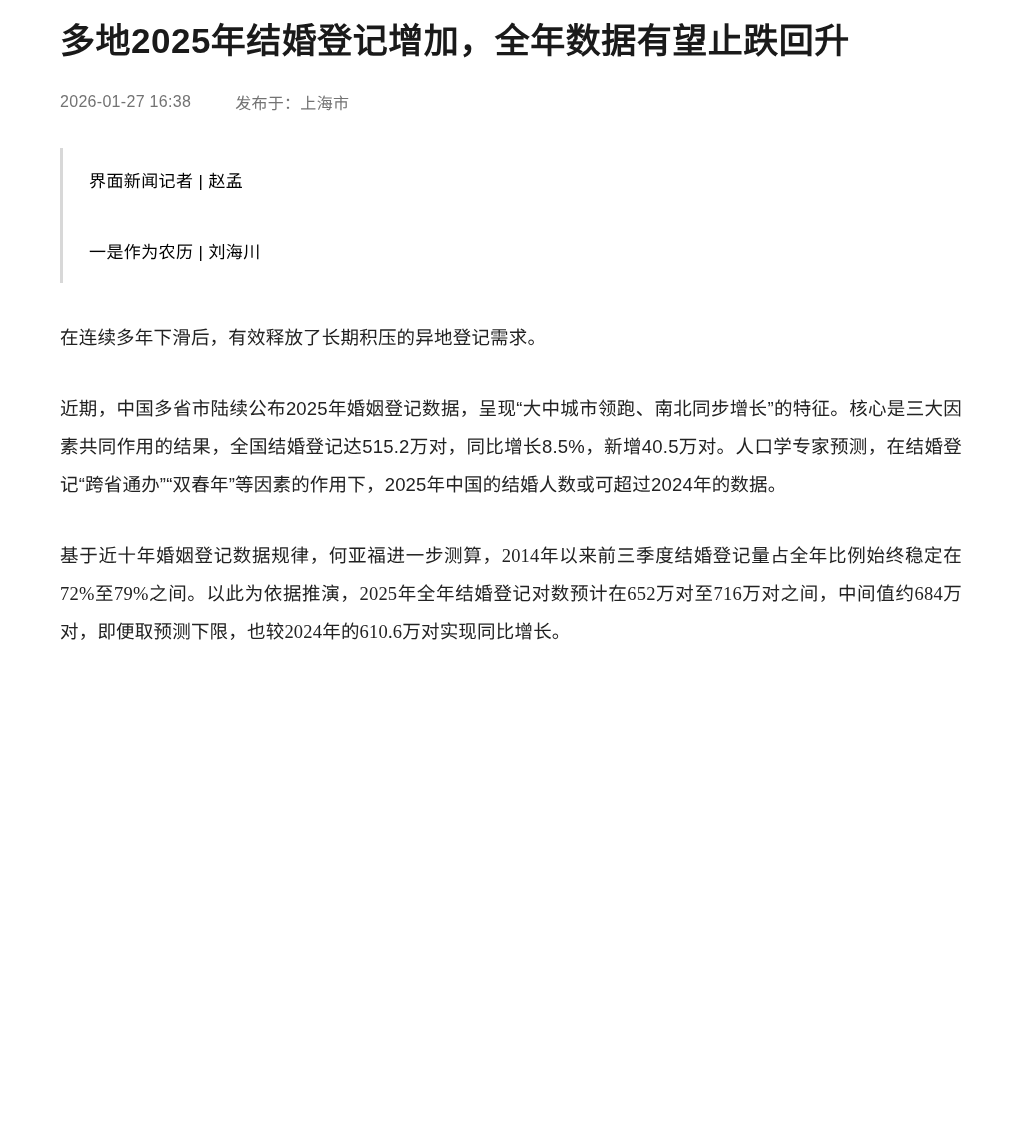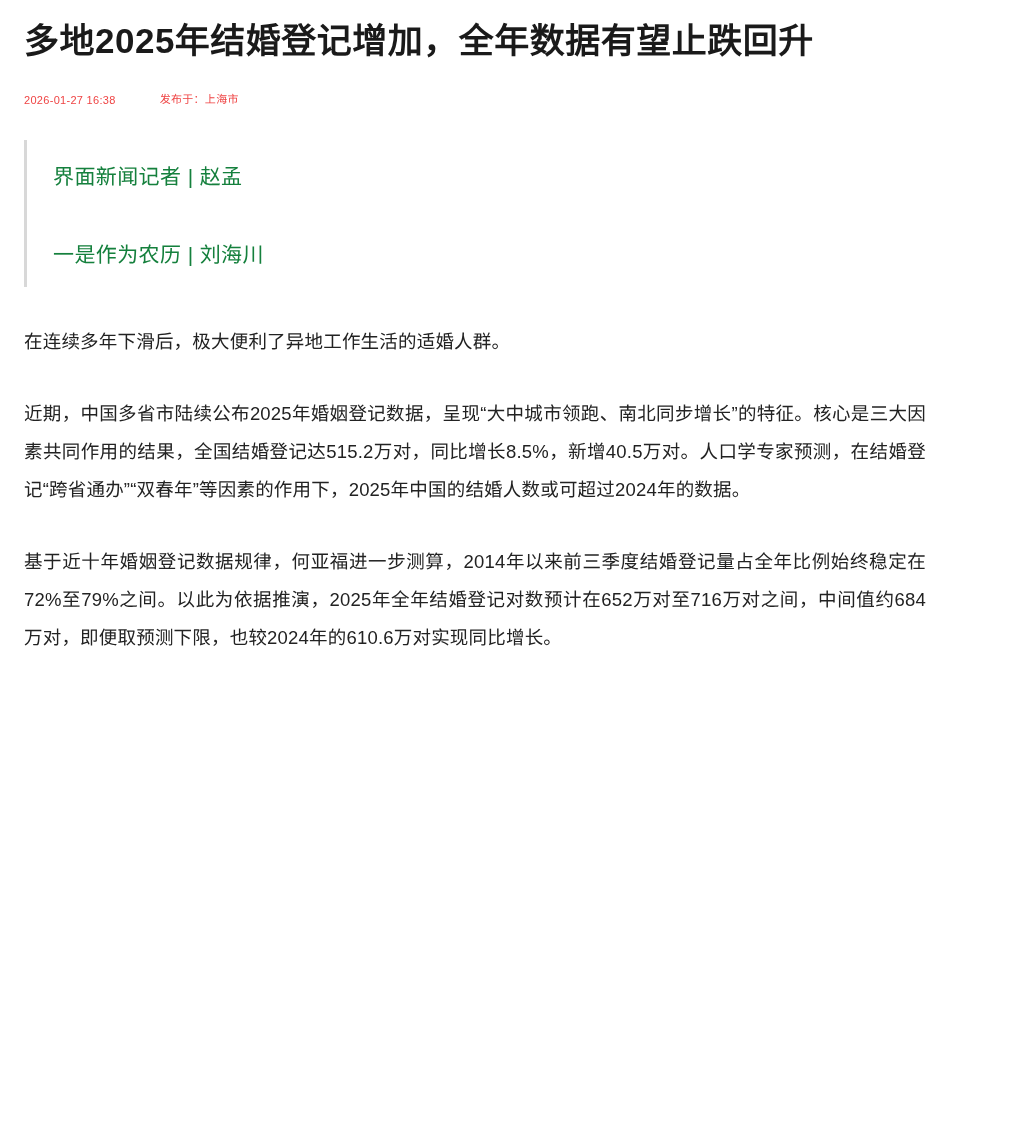--- a/index.html
+++ b/index.html
@@ -11,84 +11,86 @@
     width: 1028px;
     min-height: 1141px;
     font-family: "Liberation Sans", "DejaVu Sans", sans-serif;
     color: #222222;
     -webkit-font-smoothing: antialiased;
   }
   .article {
     box-sizing: border-box;
     width: 950px;
     padding: 18px 24px 30px 24px;
+    margin-left: 36px;
   }
   .title {
     font-size: 35px;
     line-height: 1.32;
     font-weight: bold;
     color: #1a1a1a;
     letter-spacing: 0.5px;
     margin: 0 0 26px 0;
   }
   .meta-row {
     display: flex;
-    align-items: flex-end;
-    font-size: 11px;
-    color: #ef4444;
+    align-items: center;
+    font-size: 16px;
+    color: #737373;
     margin: 0 0 34px 0;
   }
   .meta-date {
     margin-right: 44px;
     letter-spacing: 0.3px;
   }
   .meta-source {
     letter-spacing: 0.3px;
   }
   .credits {
     border-left: 3px solid #d8d8d8;
     padding: 6px 0 6px 26px;
     margin: 0 0 36px 0;
   }
   .credit-line {
-    font-size: 21px;
-    color: #15803d;
+    font-size: 17px;
+    color: #000000;
     line-height: 1.6;
     margin: 14px 0 44px 0;
     letter-spacing: 0.4px;
   }
   .credit-line:last-child {
     margin-bottom: 10px;
   }
   .para {
     font-size: 18.5px;
     line-height: 2.05;
     color: #222222;
     margin: 0 0 34px 0;
     text-align: justify;
     letter-spacing: 0.2px;
   }
   .para:last-child {
     margin-bottom: 0;
+    font-family: Liberation Serif, serif;
   }
 </style>
 </head>
 <body>
 
 <div class="article">
 
   <h1 class="title">多地2025年结婚登记增加，全年数据有望止跌回升</h1>
 
   <div class="meta-row">
     <span class="meta-date">2026-01-27 16:38</span>
     <span class="meta-source">发布于：上海市</span>
   </div>
 
   <div class="credits">
     <div class="credit-line">界面新闻记者 | 赵孟</div>
     <div class="credit-line">一是作为农历 | 刘海川</div>
   </div>
 
-  <p class="para">在连续多年下滑后，极大便利了异地工作生活的适婚人群。</p>
+  <p class="para">在连续多年下滑后，有效释放了长期积压的异地登记需求。</p>
   <p class="para">近期，中国多省市陆续公布2025年婚姻登记数据，呈现“大中城市领跑、南北同步增长”的特征。核心是三大因素共同作用的结果，全国结婚登记达515.2万对，同比增长8.5%，新增40.5万对。人口学专家预测，在结婚登记“跨省通办”“双春年”等因素的作用下，2025年中国的结婚人数或可超过2024年的数据。</p>
   <p class="para">基于近十年婚姻登记数据规律，何亚福进一步测算，2014年以来前三季度结婚登记量占全年比例始终稳定在72%至79%之间。以此为依据推演，2025年全年结婚登记对数预计在652万对至716万对之间，中间值约684万对，即便取预测下限，也较2024年的610.6万对实现同比增长。</p>
 
 </div>
 
 </body></html>

